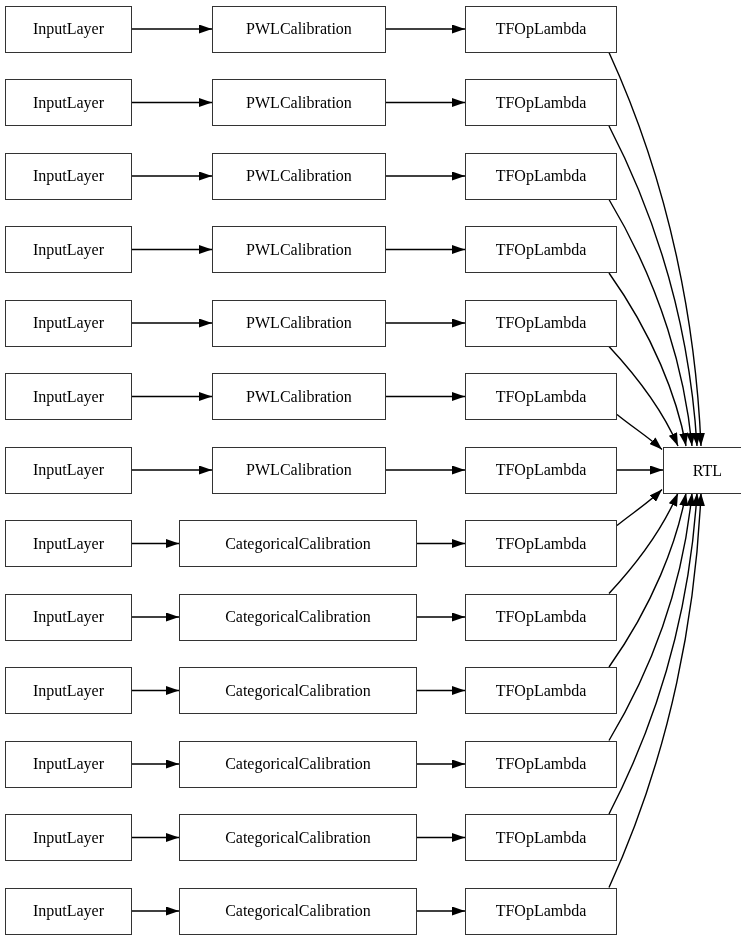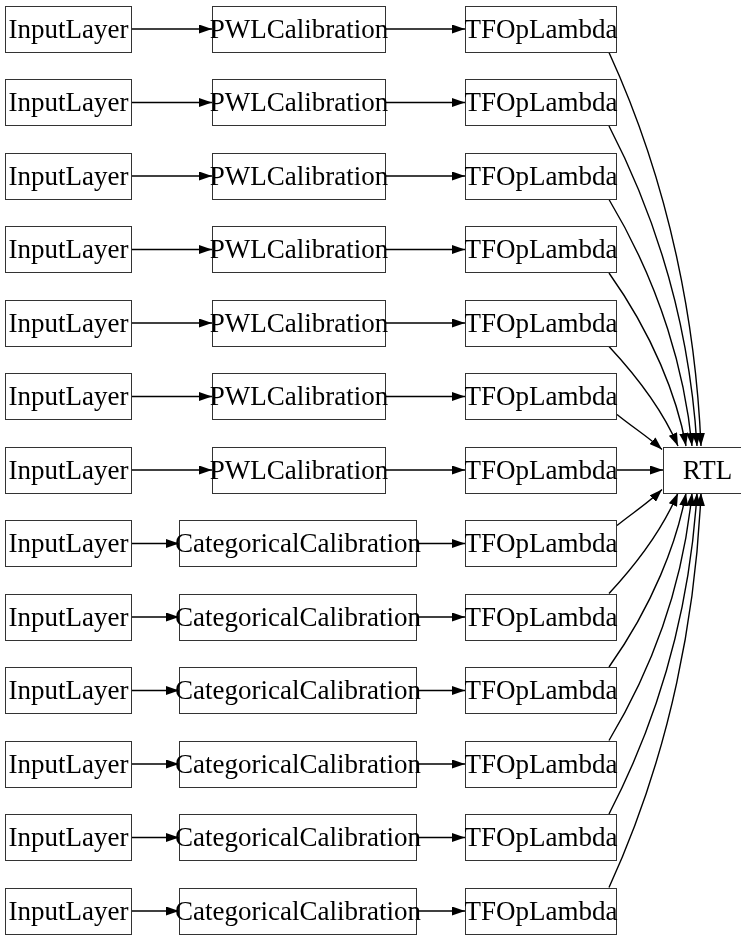--- a/index.html
+++ b/index.html
@@ -10,21 +10,21 @@
     font-family: "Liberation Serif", "DejaVu Serif", serif;
   }
   #canvas { position: relative; width: 741px; height: 940px; }
   #edge-layer { position: absolute; left: 0; top: 0; }
   .node {
     position: absolute;
     box-sizing: border-box;
     background: var(--node-fill, #ffffff);
     border: 1.5px solid var(--node-border, #333333);
     display: flex; align-items: center; justify-content: center;
-    font-size: 27px;
+    font-size: 16px;
     color: var(--text, #000000);
     white-space: nowrap;
     line-height: 1;
   }
   .edge { fill: none; stroke: var(--edge, #000000); stroke-width: 1.4; }
 </style>
 </head>
 <body>
 
 <div id="canvas">

